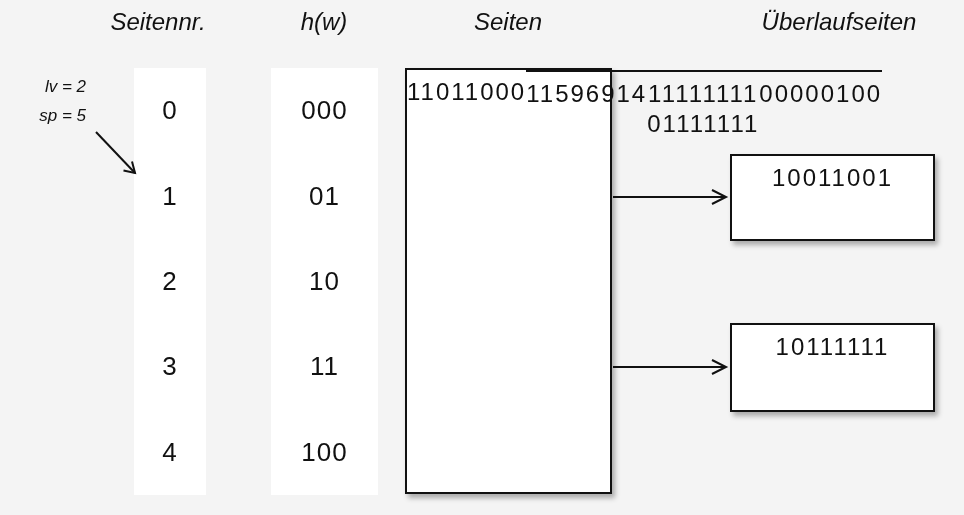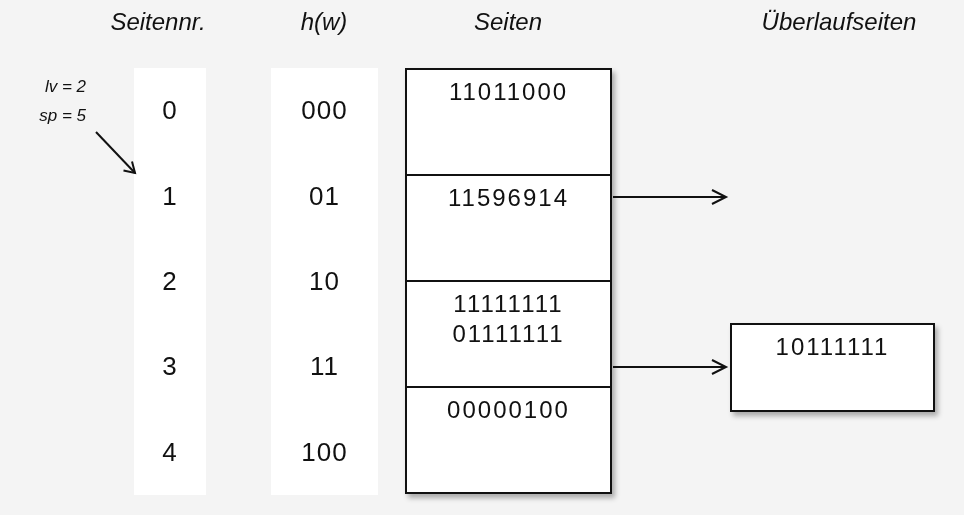--- a/index.html
+++ b/index.html
@@ -50,21 +50,21 @@
     letter-spacing: 1px;
   }
 
   
   .mainbox {
     position: absolute; left: 405px; top: 68px;
     width: 203px; height: 422px;
     background: #ffffff;
     border: 2px solid #111;
     box-shadow: 3px 4px 5px rgba(0,0,0,0.30);
-    display: flex; flex-direction: column;
+    display: flex; flex-direction: row;
   }
   .mainbox .mrow {
     flex: 1;
     display: flex; flex-direction: column; align-items: center;
     padding-top: 7px;
     font-size: 24px;
     letter-spacing: 2px;
     line-height: 30px;
   }
   .mainbox .mrow + .mrow { border-top: 2px solid #111; }
@@ -132,20 +132,23 @@
     <div class="mrow">
       <span>11111111</span>
       <span>01111111</span>
     </div>
     <div class="mrow">
       <span>00000100</span>
       <span></span>
     </div>
   </div>
 
+  <div class="overflow overflow-1">
+    <span>10011001</span>
+  </div>
   <div class="overflow overflow-2">
     <span>10111111</span>
   </div>
 
   <svg class="arrows" viewBox="0 0 964 515">
     <g stroke="#111" stroke-width="2" fill="none">
 
       <g>
         <line x1="96" y1="132" x2="135" y2="173"></line>
         <polyline points="123.5,170.5 135,173 132,161.5"></polyline>

